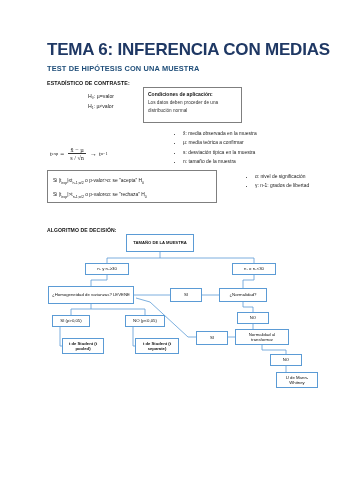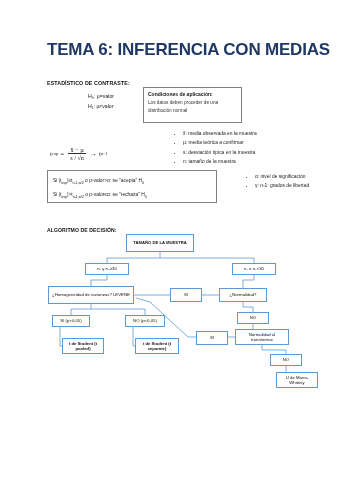--- a/index.html
+++ b/index.html
@@ -98,20 +98,21 @@
   }
   .node.bold{font-weight:bold;font-size:4.2px;}
   svg.edges{position:absolute;left:0;top:0;width:339px;height:140px;overflow:visible;}
 </style>
 </head>
 <body>
 
 <div class="page">
 
   <div class="title">TEMA 6: INFERENCIA CON MEDIAS</div>
+  <div class="subhead">TEST DE HIPÓTESIS CON UNA MUESTRA</div>
   <div class="minihead">ESTADÍSTICO DE CONTRASTE:</div>
 
   <div class="hyp" id="hyp0">H₀: µ=valor</div>
   <div class="hyp" id="hyp1">H₁: µ≠valor</div>
 
   <div class="cond-box">
     <div class="cond-title">Condiciones de aplicación:</div>
     <div class="cond-text">Los datos deben proceder de una distribución normal</div>
   </div>
 

